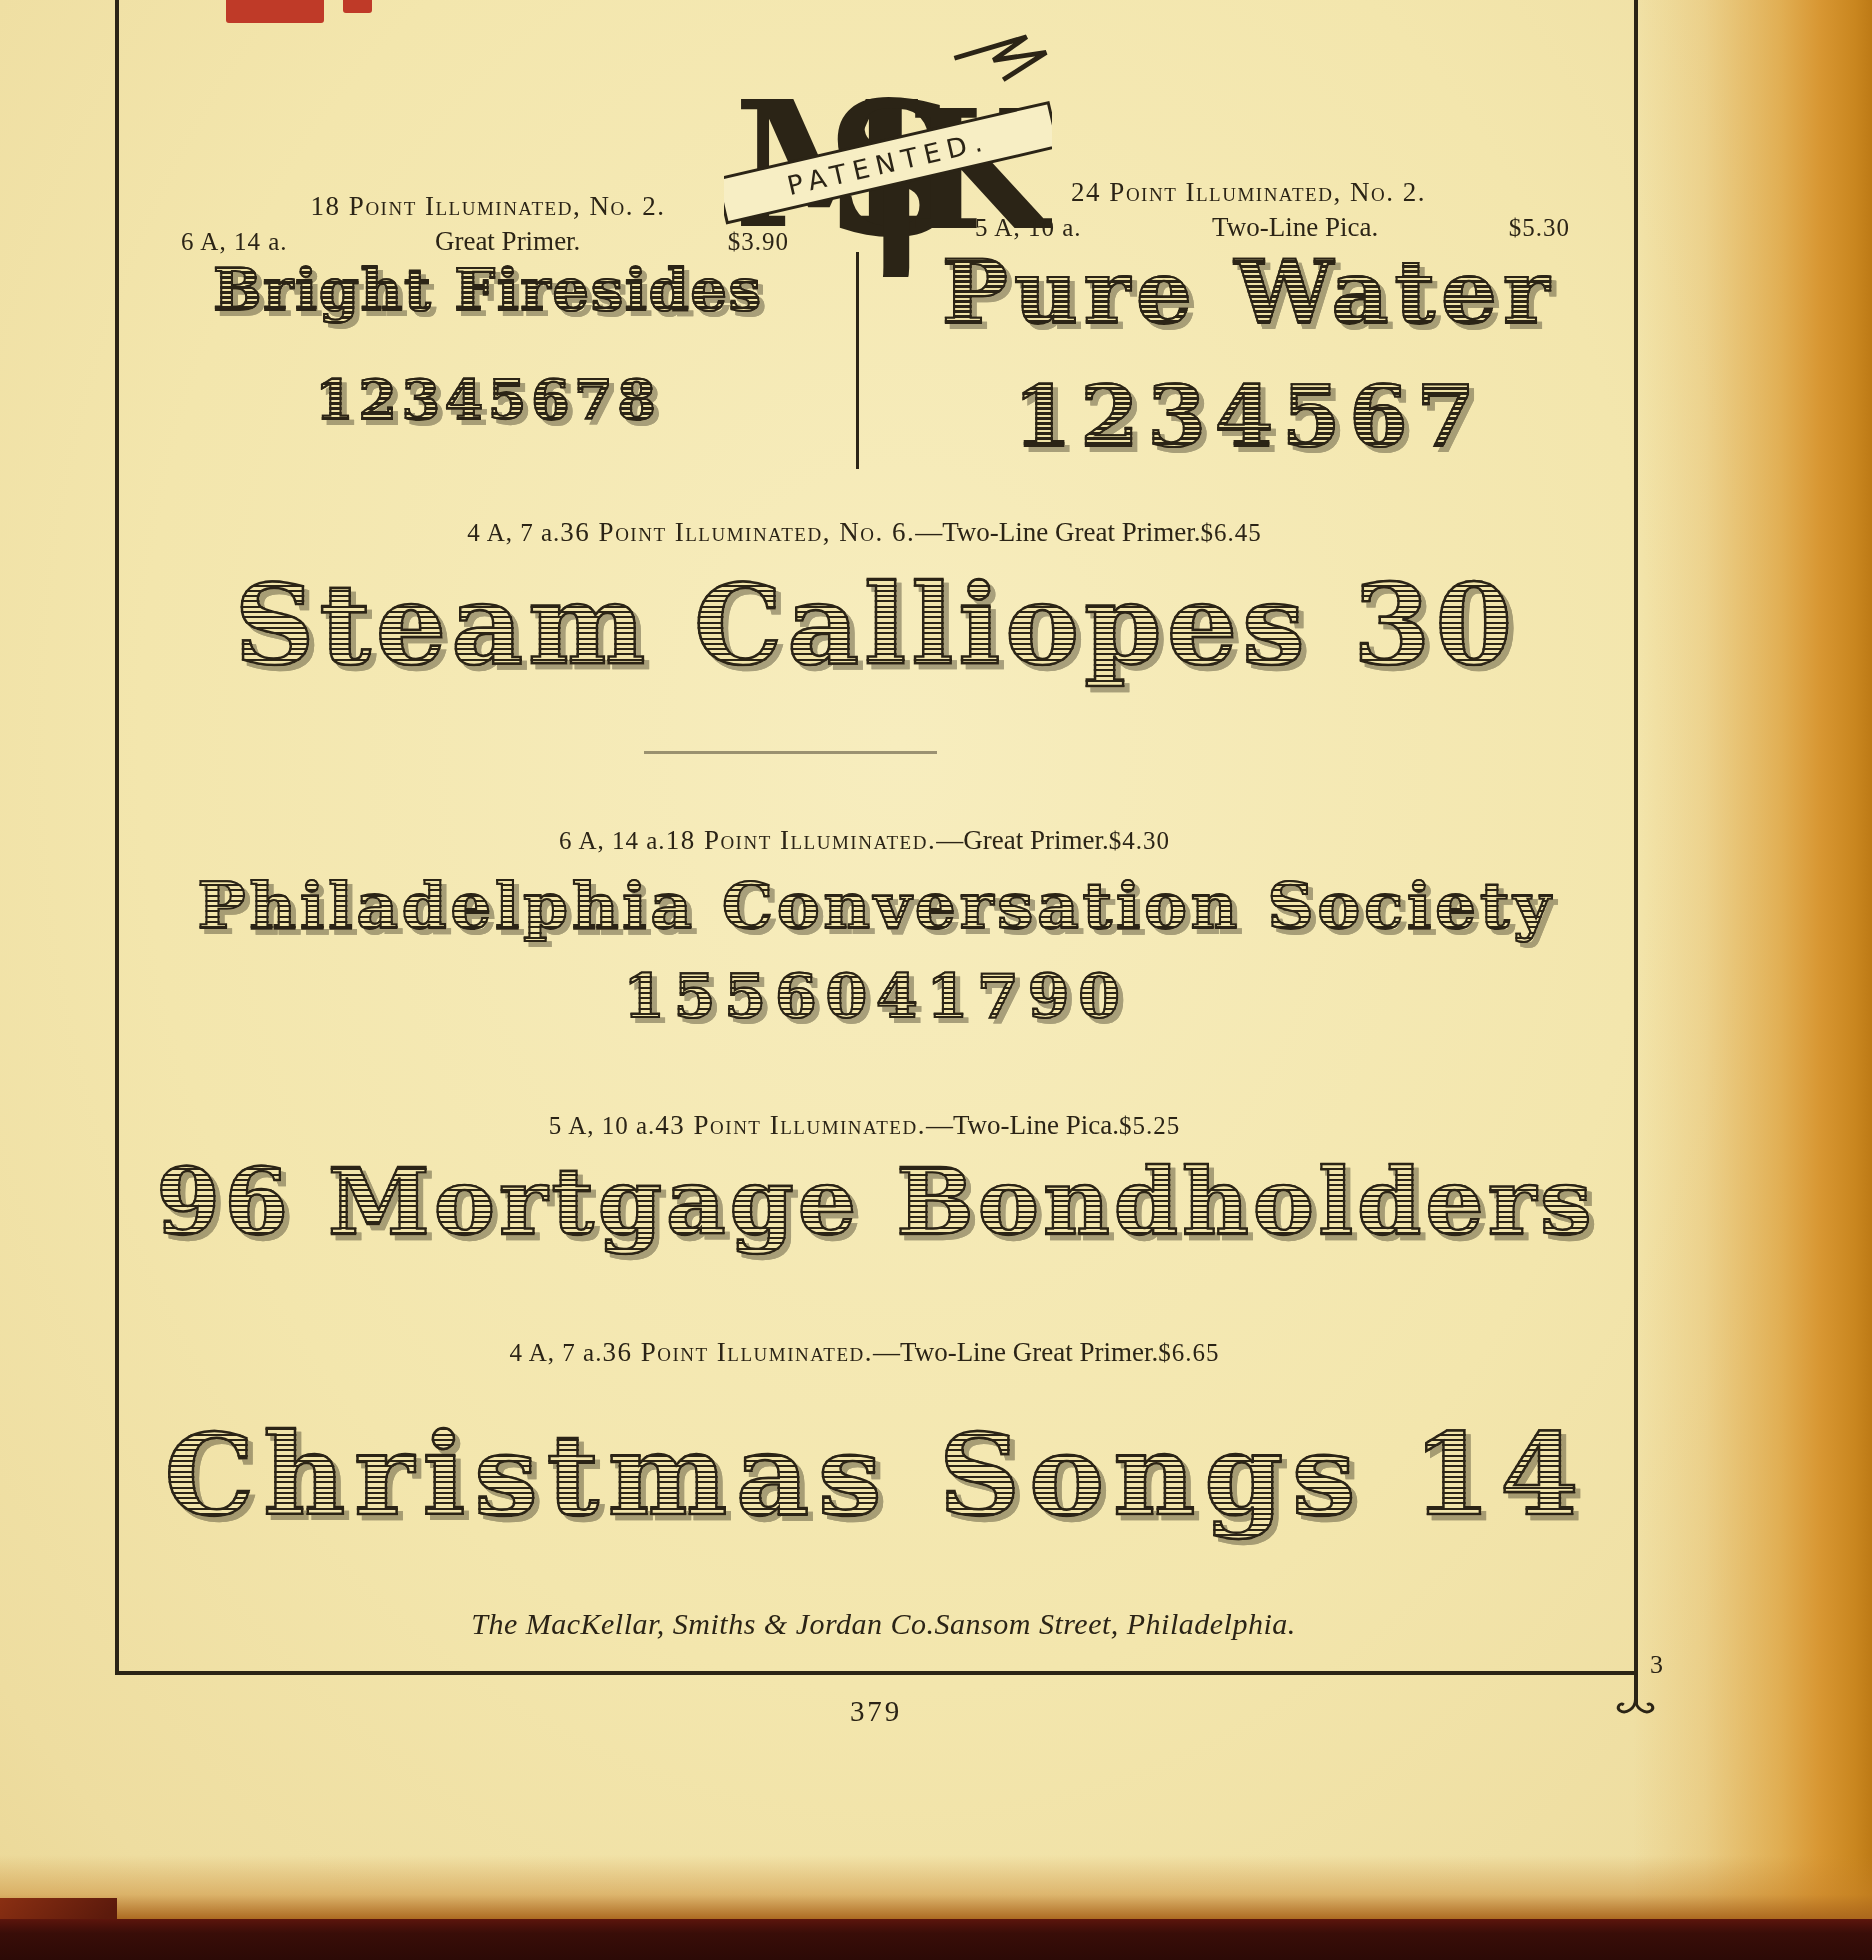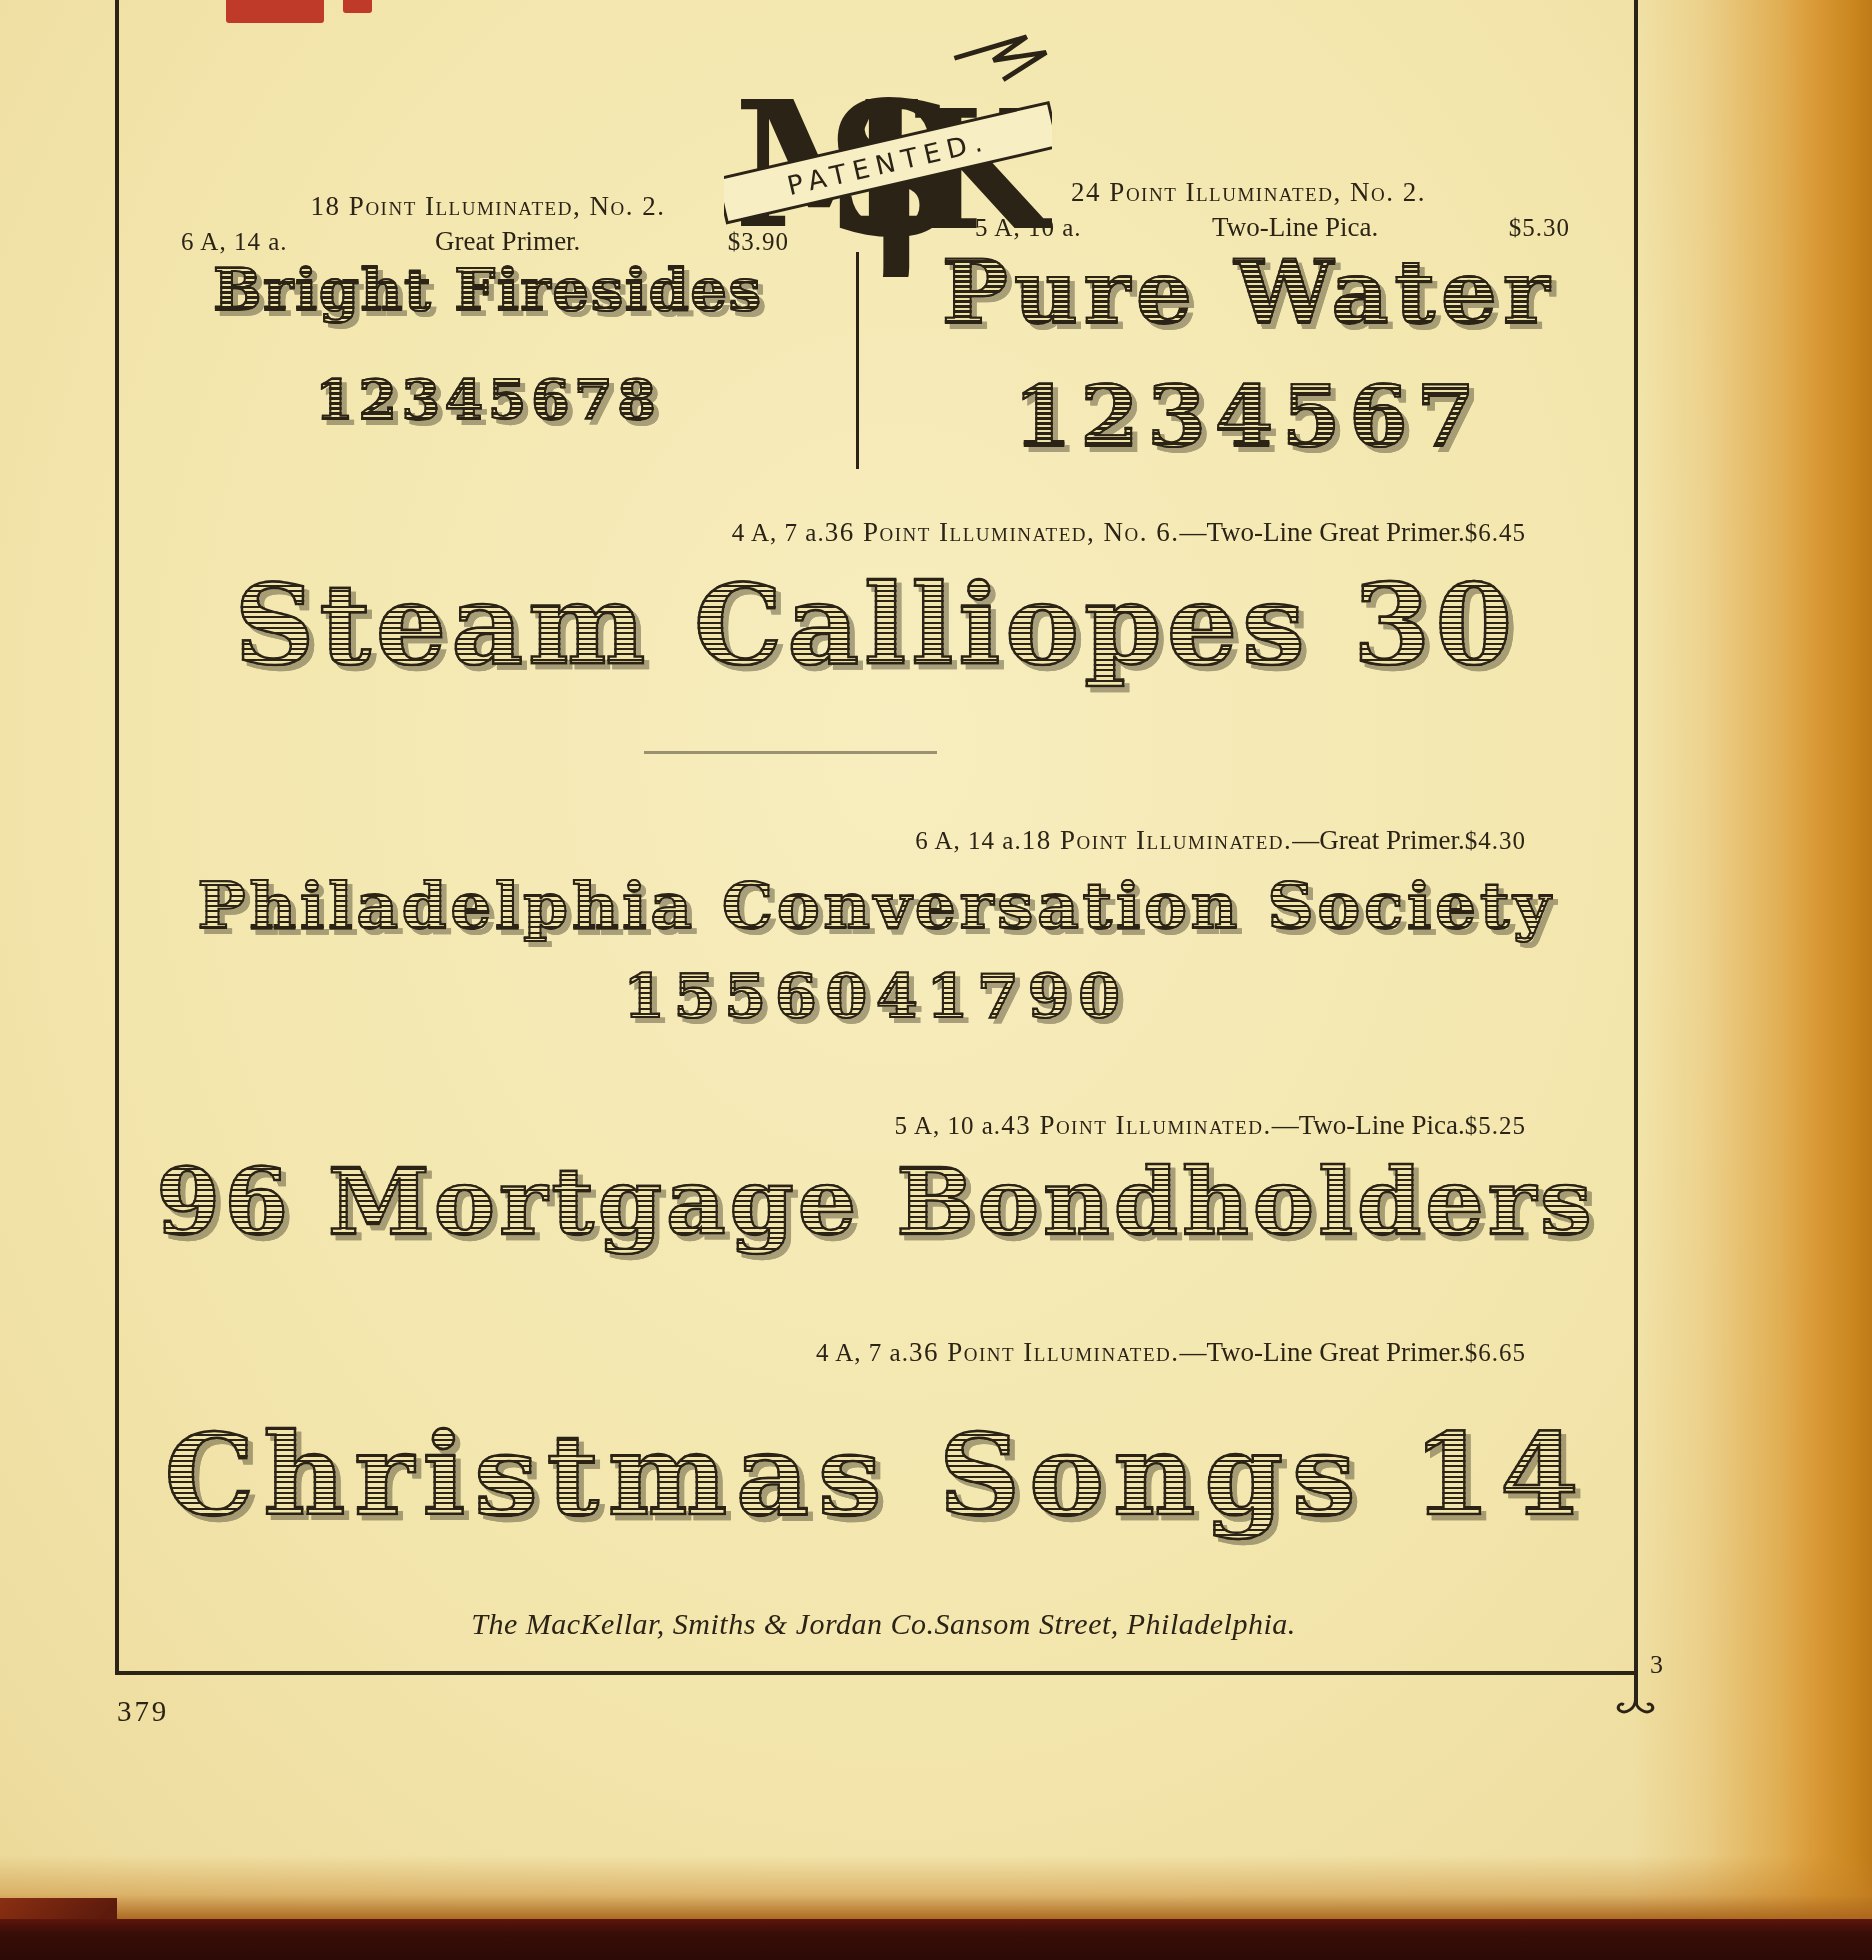--- a/index.html
+++ b/index.html
@@ -19,21 +19,21 @@
   .edge-bottom-left{position:absolute;left:0;top:1898px;width:117px;height:62px;
     background:linear-gradient(135deg,#8a2f12 0%, #5c1a0c 70%);}
   .red-mark{position:absolute;background:#bf3a28;border-radius:0 0 2.9px 2.9px;}
   
   .rule{position:absolute;background:#2b2416;}
   
   .cap-title{font-variant:small-caps;font-size:27px;letter-spacing:1.5px;}
   .cap-name{font-size:27px;}
   .sort,.price{font-size:25px;letter-spacing:1px;}
   .caprow{position:absolute;left:117px;width:1518px;box-sizing:border-box;
-    display:flex;justify-content:flex-end;align-items:baseline;
+    display:flex;justify-content:center;align-items:baseline;
     padding:0 109px 0 86px;}
   
   .spec{
     position:absolute;left:117px;width:1518px;text-align:center;line-height:1.2;
     font-family:"DejaVu Serif", serif;font-weight:bold;color:#2b2416;
     filter:drop-shadow(5.9px 5.9px 0 rgba(43,36,22,.38));
     white-space:nowrap;
   }
   @supports ((-webkit-background-clip:text) or (background-clip:text)){
     .spec{
@@ -43,21 +43,21 @@
     }
     .spec-dark{background-image:repeating-linear-gradient(180deg,#2b2416 0 3.3px,#efe2a6 3.3px 5px);}
     .spec-light{background-image:repeating-linear-gradient(180deg,#2b2416 0 2px,#f2e5ab 2px 5.3px);}
   }
   .colbox{position:absolute;}
   .col-title{text-align:center;}
   .col-caprow{display:flex;justify-content:space-between;align-items:baseline;box-sizing:border-box;}
   .footer-row{position:absolute;left:117px;top:1607px;width:1518px;box-sizing:border-box;
     display:flex;justify-content:center;padding:0 117px 0 132px;
     font-style:italic;font-size:30px;letter-spacing:0.5px;}
-  .pagenum{position:absolute;left:117px;top:1695px;width:1518px;
+  .pagenum{position:absolute;left:117px;top:1695px;width:1518px;text-align:center;
     font-size:29px;letter-spacing:2.9px;}
   .fold-num{position:absolute;left:1650px;top:1650px;font-size:26px;}
   .sep{position:absolute;background:rgba(43,36,22,.45);}
 </style>
 </head>
 <body>
 
 <div class="page">
 
   <div class="edge-right"></div>

